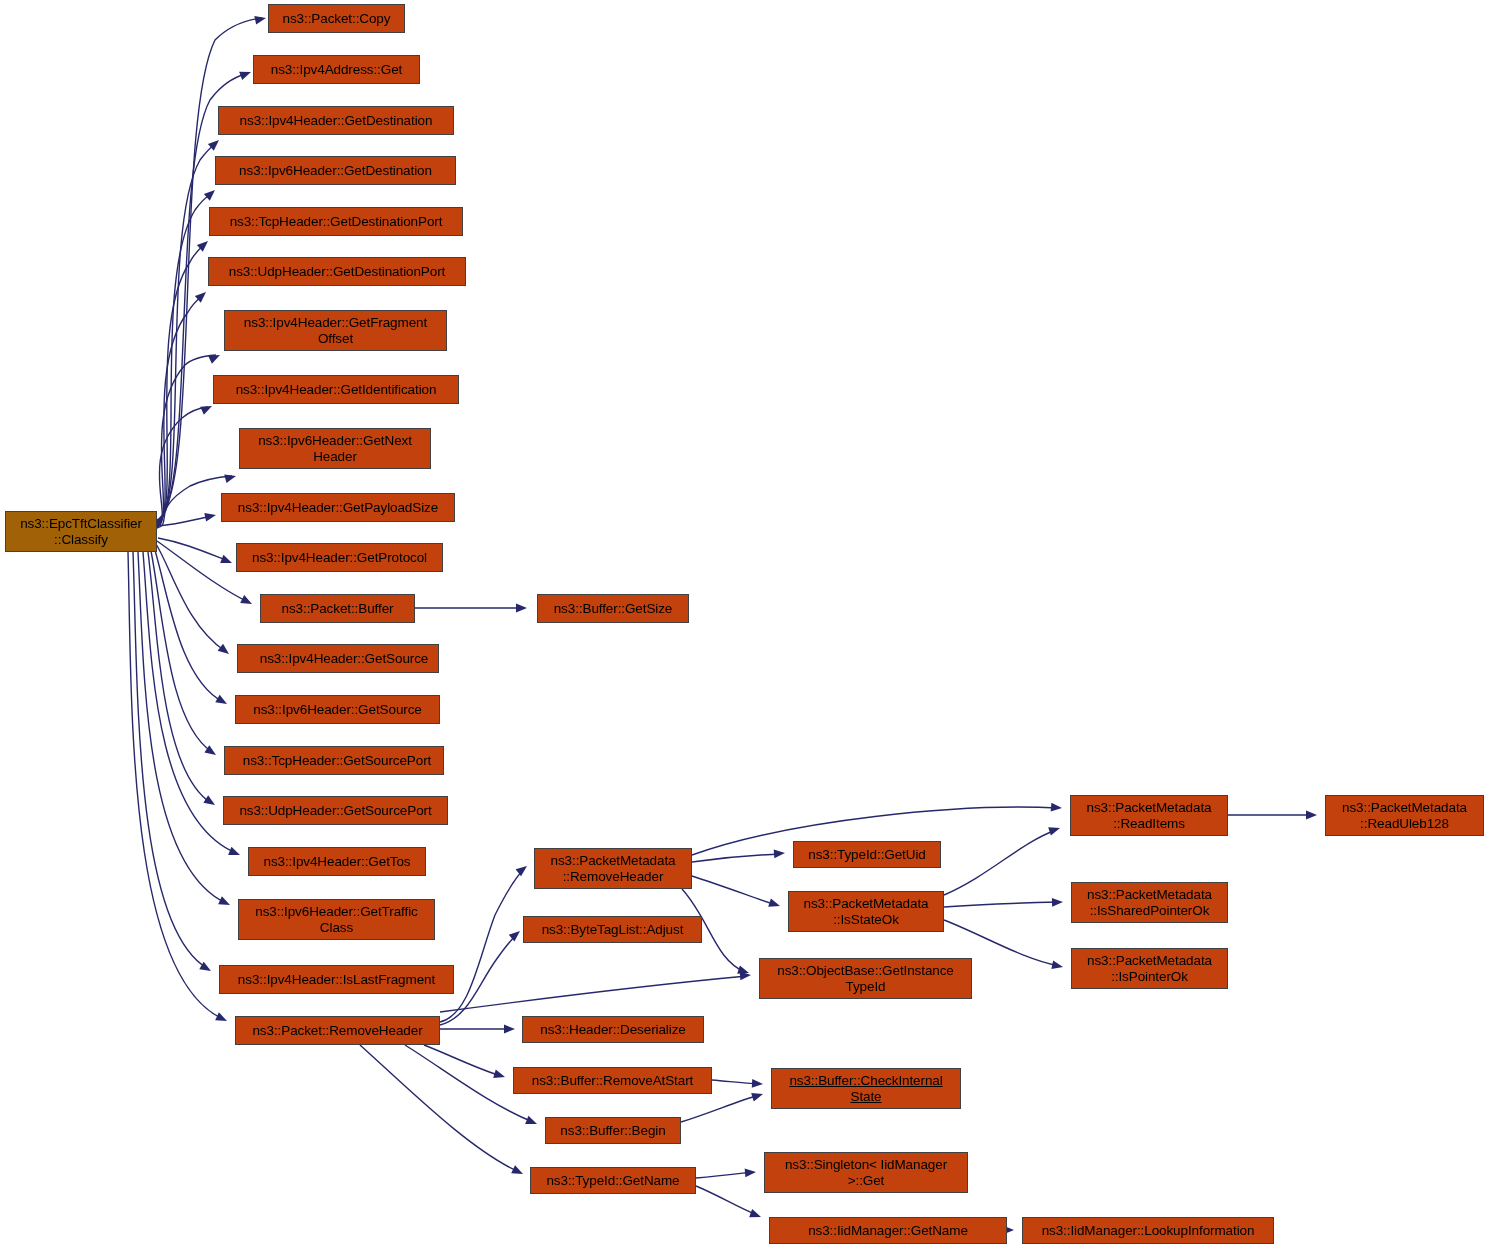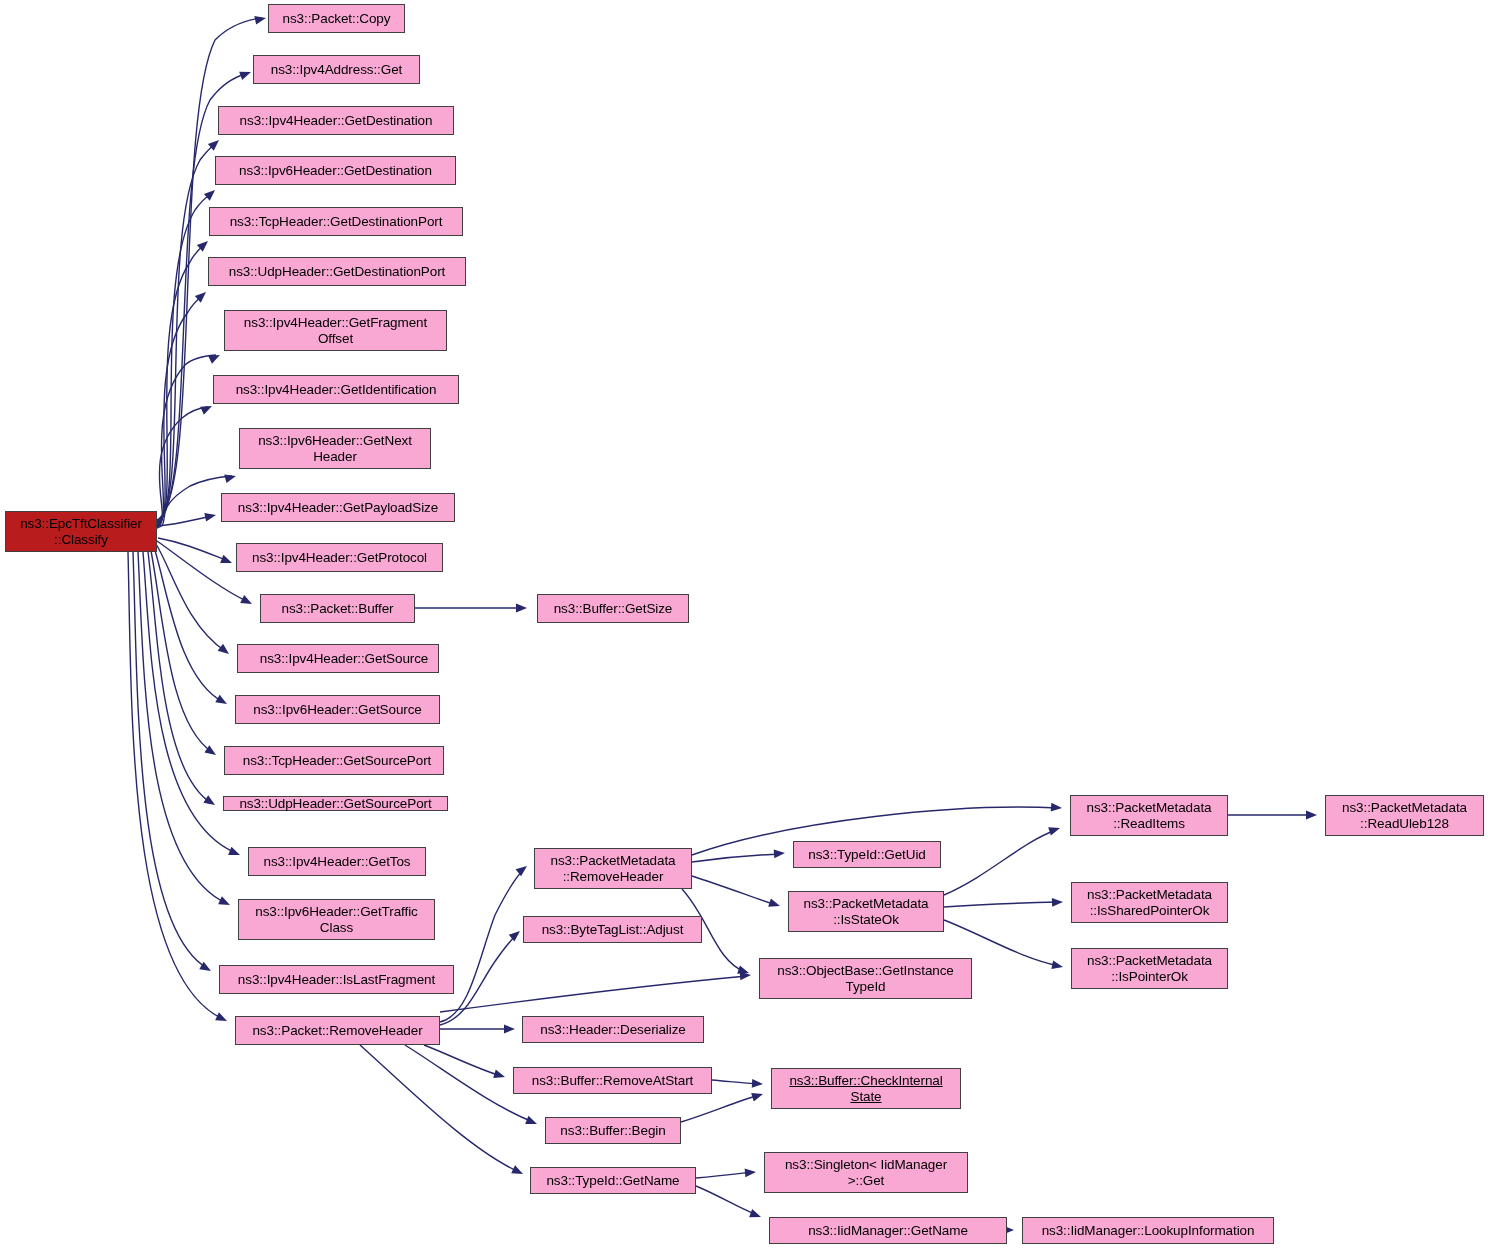--- a/index.html
+++ b/index.html
@@ -3,33 +3,33 @@
 <meta charset="utf-8">
 <style>
   html,body{margin:0;padding:0;background:#ffffff;}
   body{font-family:"Liberation Sans","DejaVu Sans",sans-serif;}
   #graph{position:relative;width:1488px;height:1249px;background:#fff;overflow:hidden;}
   #edges{position:absolute;left:0;top:0;width:1488px;height:1249px;}
   .node{
     position:absolute;
     box-sizing:border-box;
     border:1px solid #404040;
-    background:#f9a8d4;
+    background:#c2410c;
     display:flex;
     align-items:center;
     justify-content:center;
     text-align:center;
     color:#000000;
     font-size:13.5px;
     line-height:15.5px;
     white-space:pre-line;
     letter-spacing:-0.1px;
   }
   .node.root{
-    background:#b91c1c;
+    background:#a16207;
     border:1px solid #404040;
   }
 </style>
 </head>
 <body>
 
 <div id="graph">
   <svg id="edges" viewBox="0 0 1488 1249">
       <path d="M157,520 C200,500 175,120 215,40 C228,27 245,20 262,18" fill="none" stroke="#27286b" stroke-width="1.4"></path>
       <polygon points="0,0 -11,-4.4 -11,4.4" fill="#27286b" transform="translate(266,18) rotate(-12)"></polygon>
@@ -127,21 +127,21 @@
     <div class="node" style="left: 213px; top: 375px; width: 246px; height: 29px;"><span>ns3::Ipv4Header::GetIdentification</span></div>
     <div class="node" style="left: 239px; top: 428px; width: 192px; height: 41px;"><span>ns3::Ipv6Header::GetNext
 Header</span></div>
     <div class="node" style="left: 221px; top: 493px; width: 234px; height: 29px;"><span>ns3::Ipv4Header::GetPayloadSize</span></div>
     <div class="node" style="left: 236px; top: 543px; width: 207px; height: 29px; justify-content: center;"><span>ns3::Ipv4Header::GetProtocol</span></div>
     <div class="node" style="left: 260px; top: 594px; width: 155px; height: 29px;"><span>ns3::Packet::Buffer</span></div>
     <div class="node" style="left: 537px; top: 594px; width: 152px; height: 29px;"><span>ns3::Buffer::GetSize</span></div>
     <div class="node" style="left: 237px; top: 644px; width: 202px; height: 29px; padding-left: 12px;"><span>ns3::Ipv4Header::GetSource</span></div>
     <div class="node" style="left: 235px; top: 695px; width: 205px; height: 29px;"><span>ns3::Ipv6Header::GetSource</span></div>
     <div class="node" style="left: 224px; top: 746px; width: 220px; height: 29px; padding-left: 6px;"><span>ns3::TcpHeader::GetSourcePort</span></div>
-    <div class="node" style="left: 223px; top: 796px; width: 225px; height: 15px;"><span>ns3::UdpHeader::GetSourcePort</span></div>
+    <div class="node" style="left: 223px; top: 796px; width: 225px; height: 29px;"><span>ns3::UdpHeader::GetSourcePort</span></div>
     <div class="node" style="left: 248px; top: 847px; width: 178px; height: 29px;"><span>ns3::Ipv4Header::GetTos</span></div>
     <div class="node" style="left: 238px; top: 899px; width: 197px; height: 41px;"><span>ns3::Ipv6Header::GetTraffic
 Class</span></div>
     <div class="node" style="left: 219px; top: 965px; width: 235px; height: 29px;"><span>ns3::Ipv4Header::IsLastFragment</span></div>
     <div class="node" style="left: 235px; top: 1016px; width: 205px; height: 29px;"><span>ns3::Packet::RemoveHeader</span></div>
     <div class="node" style="left: 534px; top: 848px; width: 158px; height: 41px;"><span>ns3::PacketMetadata
 ::RemoveHeader</span></div>
     <div class="node" style="left: 523px; top: 916px; width: 179px; height: 27px;"><span>ns3::ByteTagList::Adjust</span></div>
     <div class="node" style="left: 522px; top: 1016px; width: 182px; height: 27px;"><span>ns3::Header::Deserialize</span></div>
     <div class="node" style="left: 513px; top: 1067px; width: 199px; height: 27px;"><span>ns3::Buffer::RemoveAtStart</span></div>

